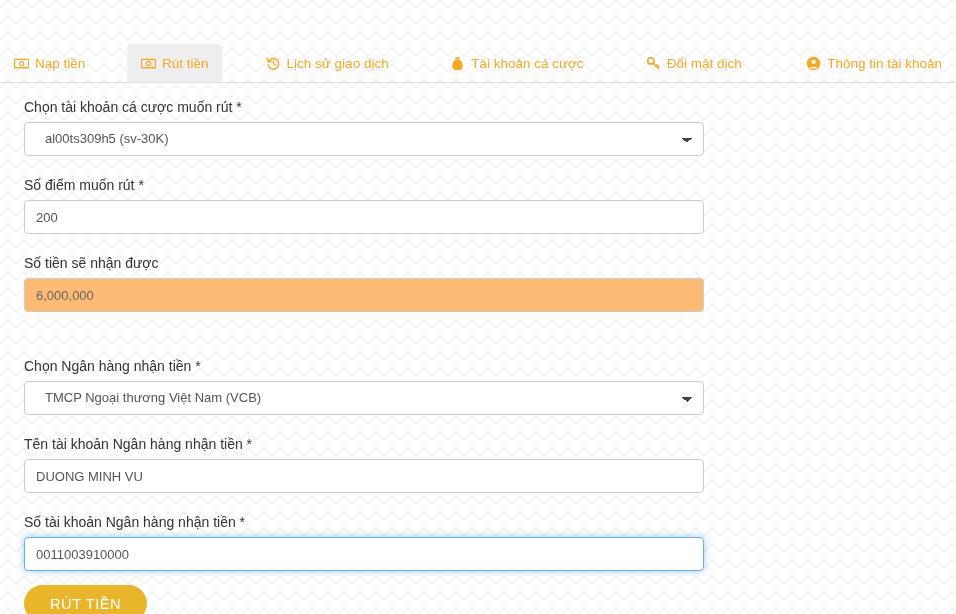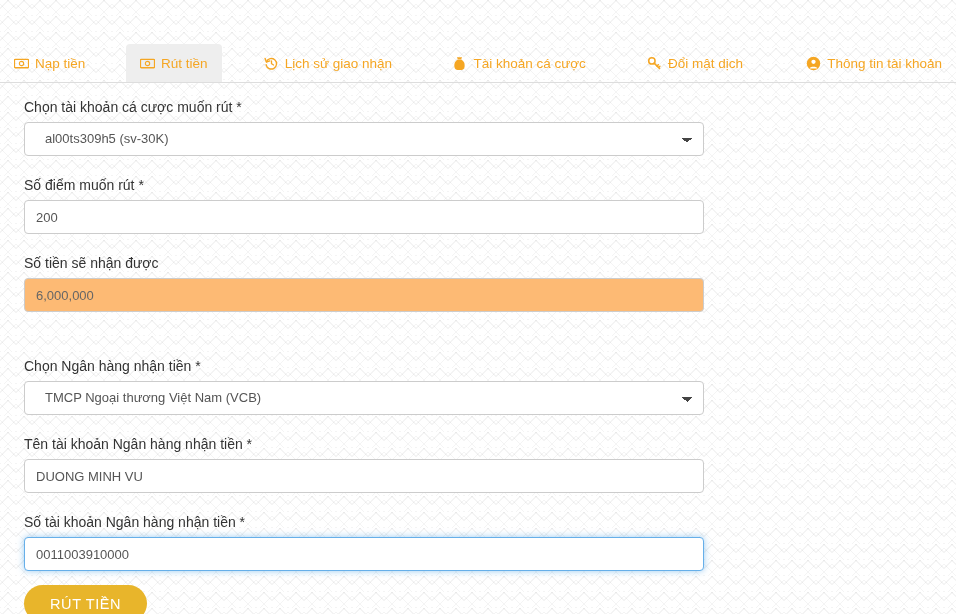--- a/index.html
+++ b/index.html
@@ -179,21 +179,21 @@
   <div class="tab-spacer-2"></div>
 
   <div class="tab">
     <span class="ico">
       <svg width="15" height="15" viewBox="0 0 16 16">
         <path d="M2.6 6.2A5.6 5.6 0 1 1 2.3 9.4" fill="none" stroke="#f5a623" stroke-width="1.5" stroke-linecap="round"></path>
         <path d="M1.2 2.6 L2.6 6.4 L6.2 5.2" fill="none" stroke="#f5a623" stroke-width="1.5" stroke-linecap="round" stroke-linejoin="round"></path>
         <path d="M8 5.2 V8.2 L10.2 9.6" fill="none" stroke="#f5a623" stroke-width="1.4" stroke-linecap="round"></path>
       </svg>
     </span>
-    <span>Lịch sử giao nhận</span>
+    <span>Lịch sử giao dịch</span>
   </div>
 
   <div class="tab-spacer-3"></div>
 
   <div class="tab">
     <span class="ico">
       <svg width="15" height="15" viewBox="0 0 16 16">
         <path d="M5.2 1.2 h5.6 l-1.1 2.3 h-3.4 z" fill="#f5a623"></path>
         <path d="M6 3.6 C3.2 5.4 2 8 2.6 11.6 C3 14 4.6 15 8 15 C11.4 15 13 14 13.4 11.6 C14 8 12.8 5.4 10 3.6 z" fill="#f5a623"></path>
       </svg>

